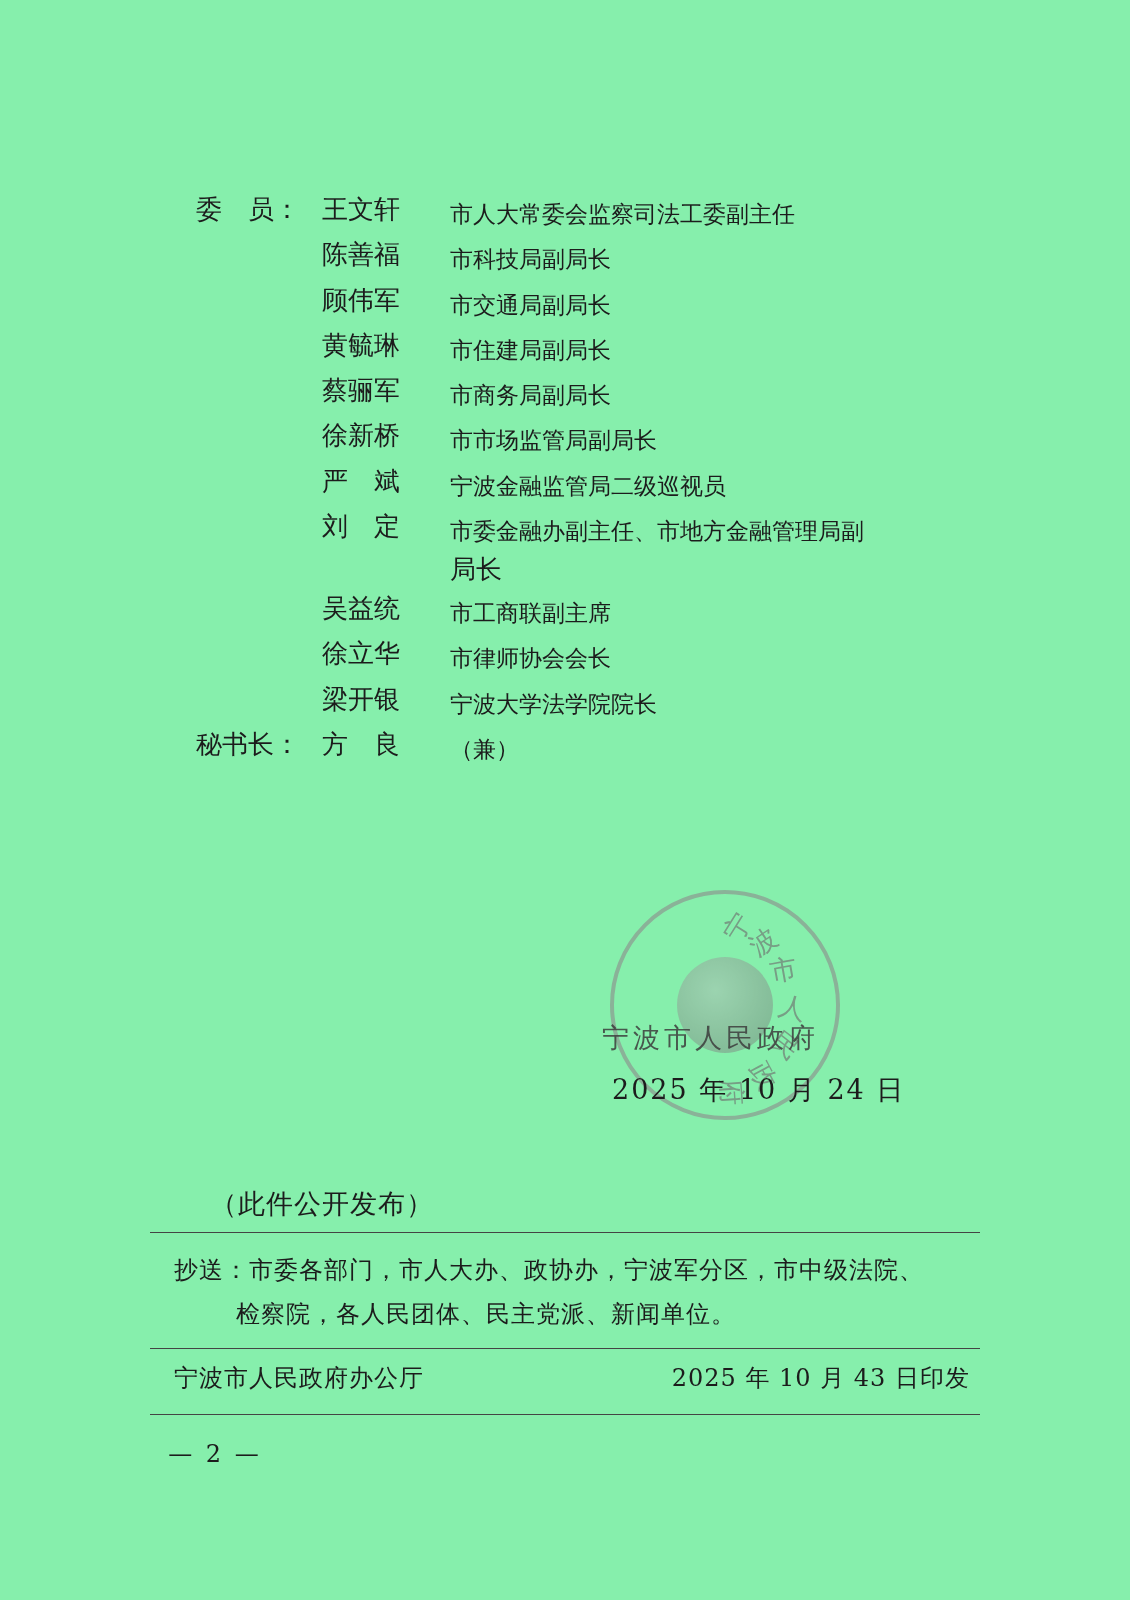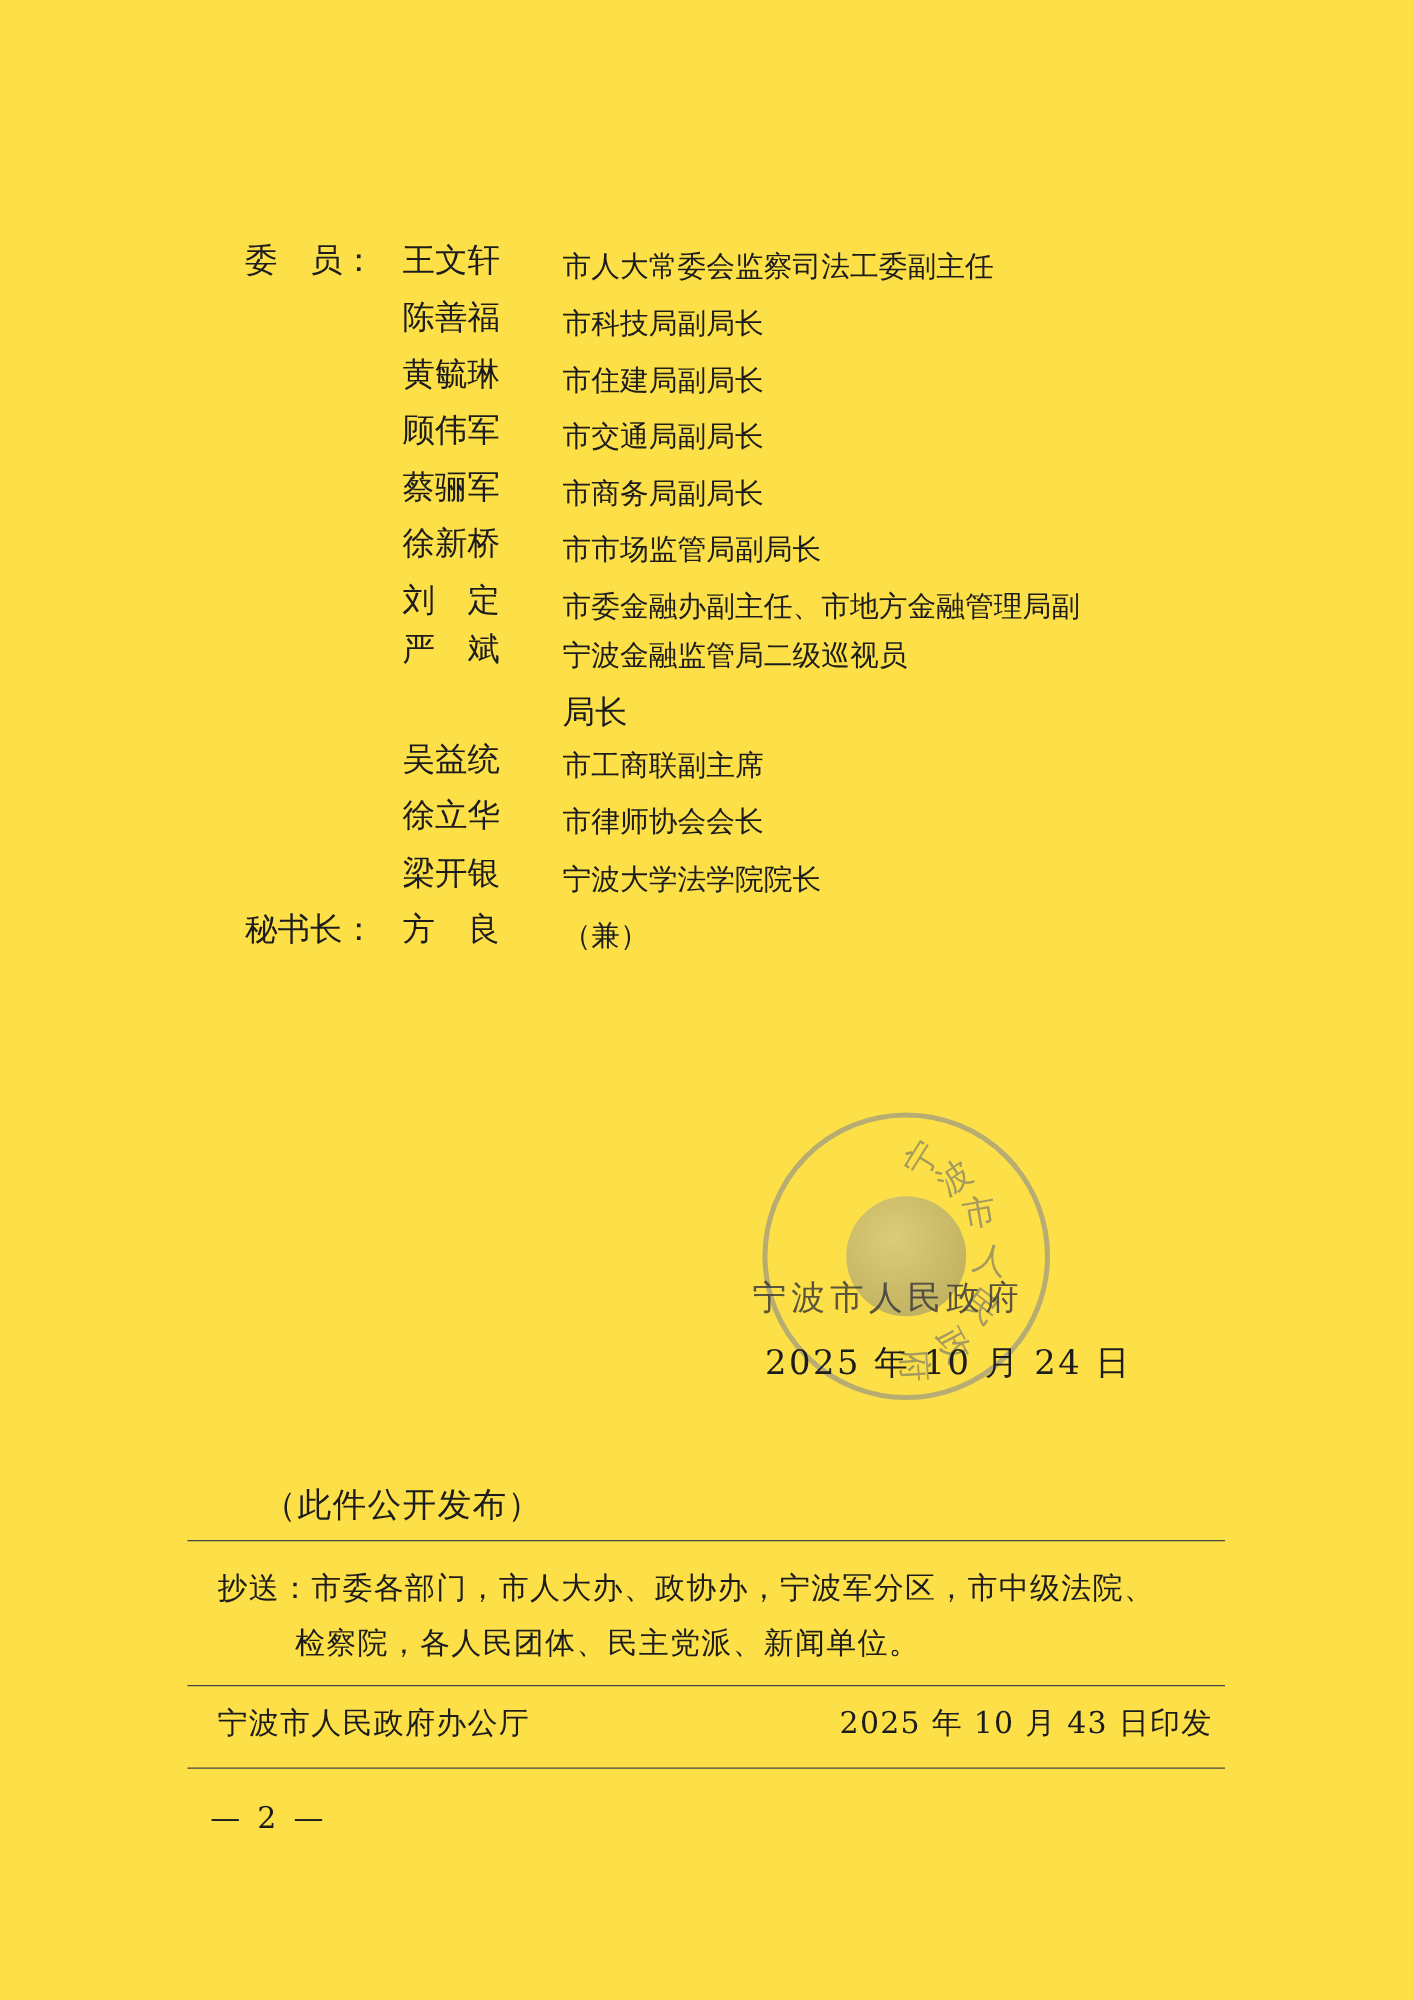--- a/index.html
+++ b/index.html
@@ -13,21 +13,21 @@
     position: relative;
     font-family: "DejaVu Serif", "Liberation Serif", serif;
     color: #1a1a1a;
     overflow: hidden;
   }
   .page {
     position: absolute;
     left: 0; top: 0;
     width: 1130px;
     height: 1600px;
-    background: #fde047;
+    background: #86efac;
   }
 
   
   .roster {
     position: absolute;
     left: 196px;
     top: 196px;
     width: 790px;
   }
   .roster-row {
@@ -206,52 +206,52 @@
     </div>
 
     <div class="roster-row">
       <div class="label"></div>
       <div class="name">陈善福</div>
       <div class="title">市科技局副局长</div>
     </div>
 
     <div class="roster-row">
       <div class="label"></div>
+      <div class="name">顾伟军</div>
+      <div class="title">市交通局副局长</div>
+    </div>
+
+    <div class="roster-row">
+      <div class="label"></div>
       <div class="name">黄毓琳</div>
       <div class="title">市住建局副局长</div>
     </div>
 
     <div class="roster-row">
       <div class="label"></div>
-      <div class="name">顾伟军</div>
-      <div class="title">市交通局副局长</div>
-    </div>
-
-    <div class="roster-row">
-      <div class="label"></div>
       <div class="name">蔡骊军</div>
       <div class="title">市商务局副局长</div>
     </div>
 
     <div class="roster-row">
       <div class="label"></div>
       <div class="name">徐新桥</div>
       <div class="title">市市场监管局副局长</div>
     </div>
 
+    <div class="roster-row">
+      <div class="label"></div>
+      <div class="name">严　斌</div>
+      <div class="title">宁波金融监管局二级巡视员</div>
+    </div>
+
     <div class="roster-row tall">
       <div class="label"></div>
       <div class="name">刘　定</div>
       <div class="title">市委金融办副主任、市地方金融管理局副</div>
-    </div>
-
-    <div class="roster-row">
-      <div class="label"></div>
-      <div class="name">严　斌</div>
-      <div class="title">宁波金融监管局二级巡视员</div>
     </div>
     <div class="cont-line">局长</div>
 
     <div class="roster-row">
       <div class="label"></div>
       <div class="name">吴益统</div>
       <div class="title">市工商联副主席</div>
     </div>
 
     <div class="roster-row">

